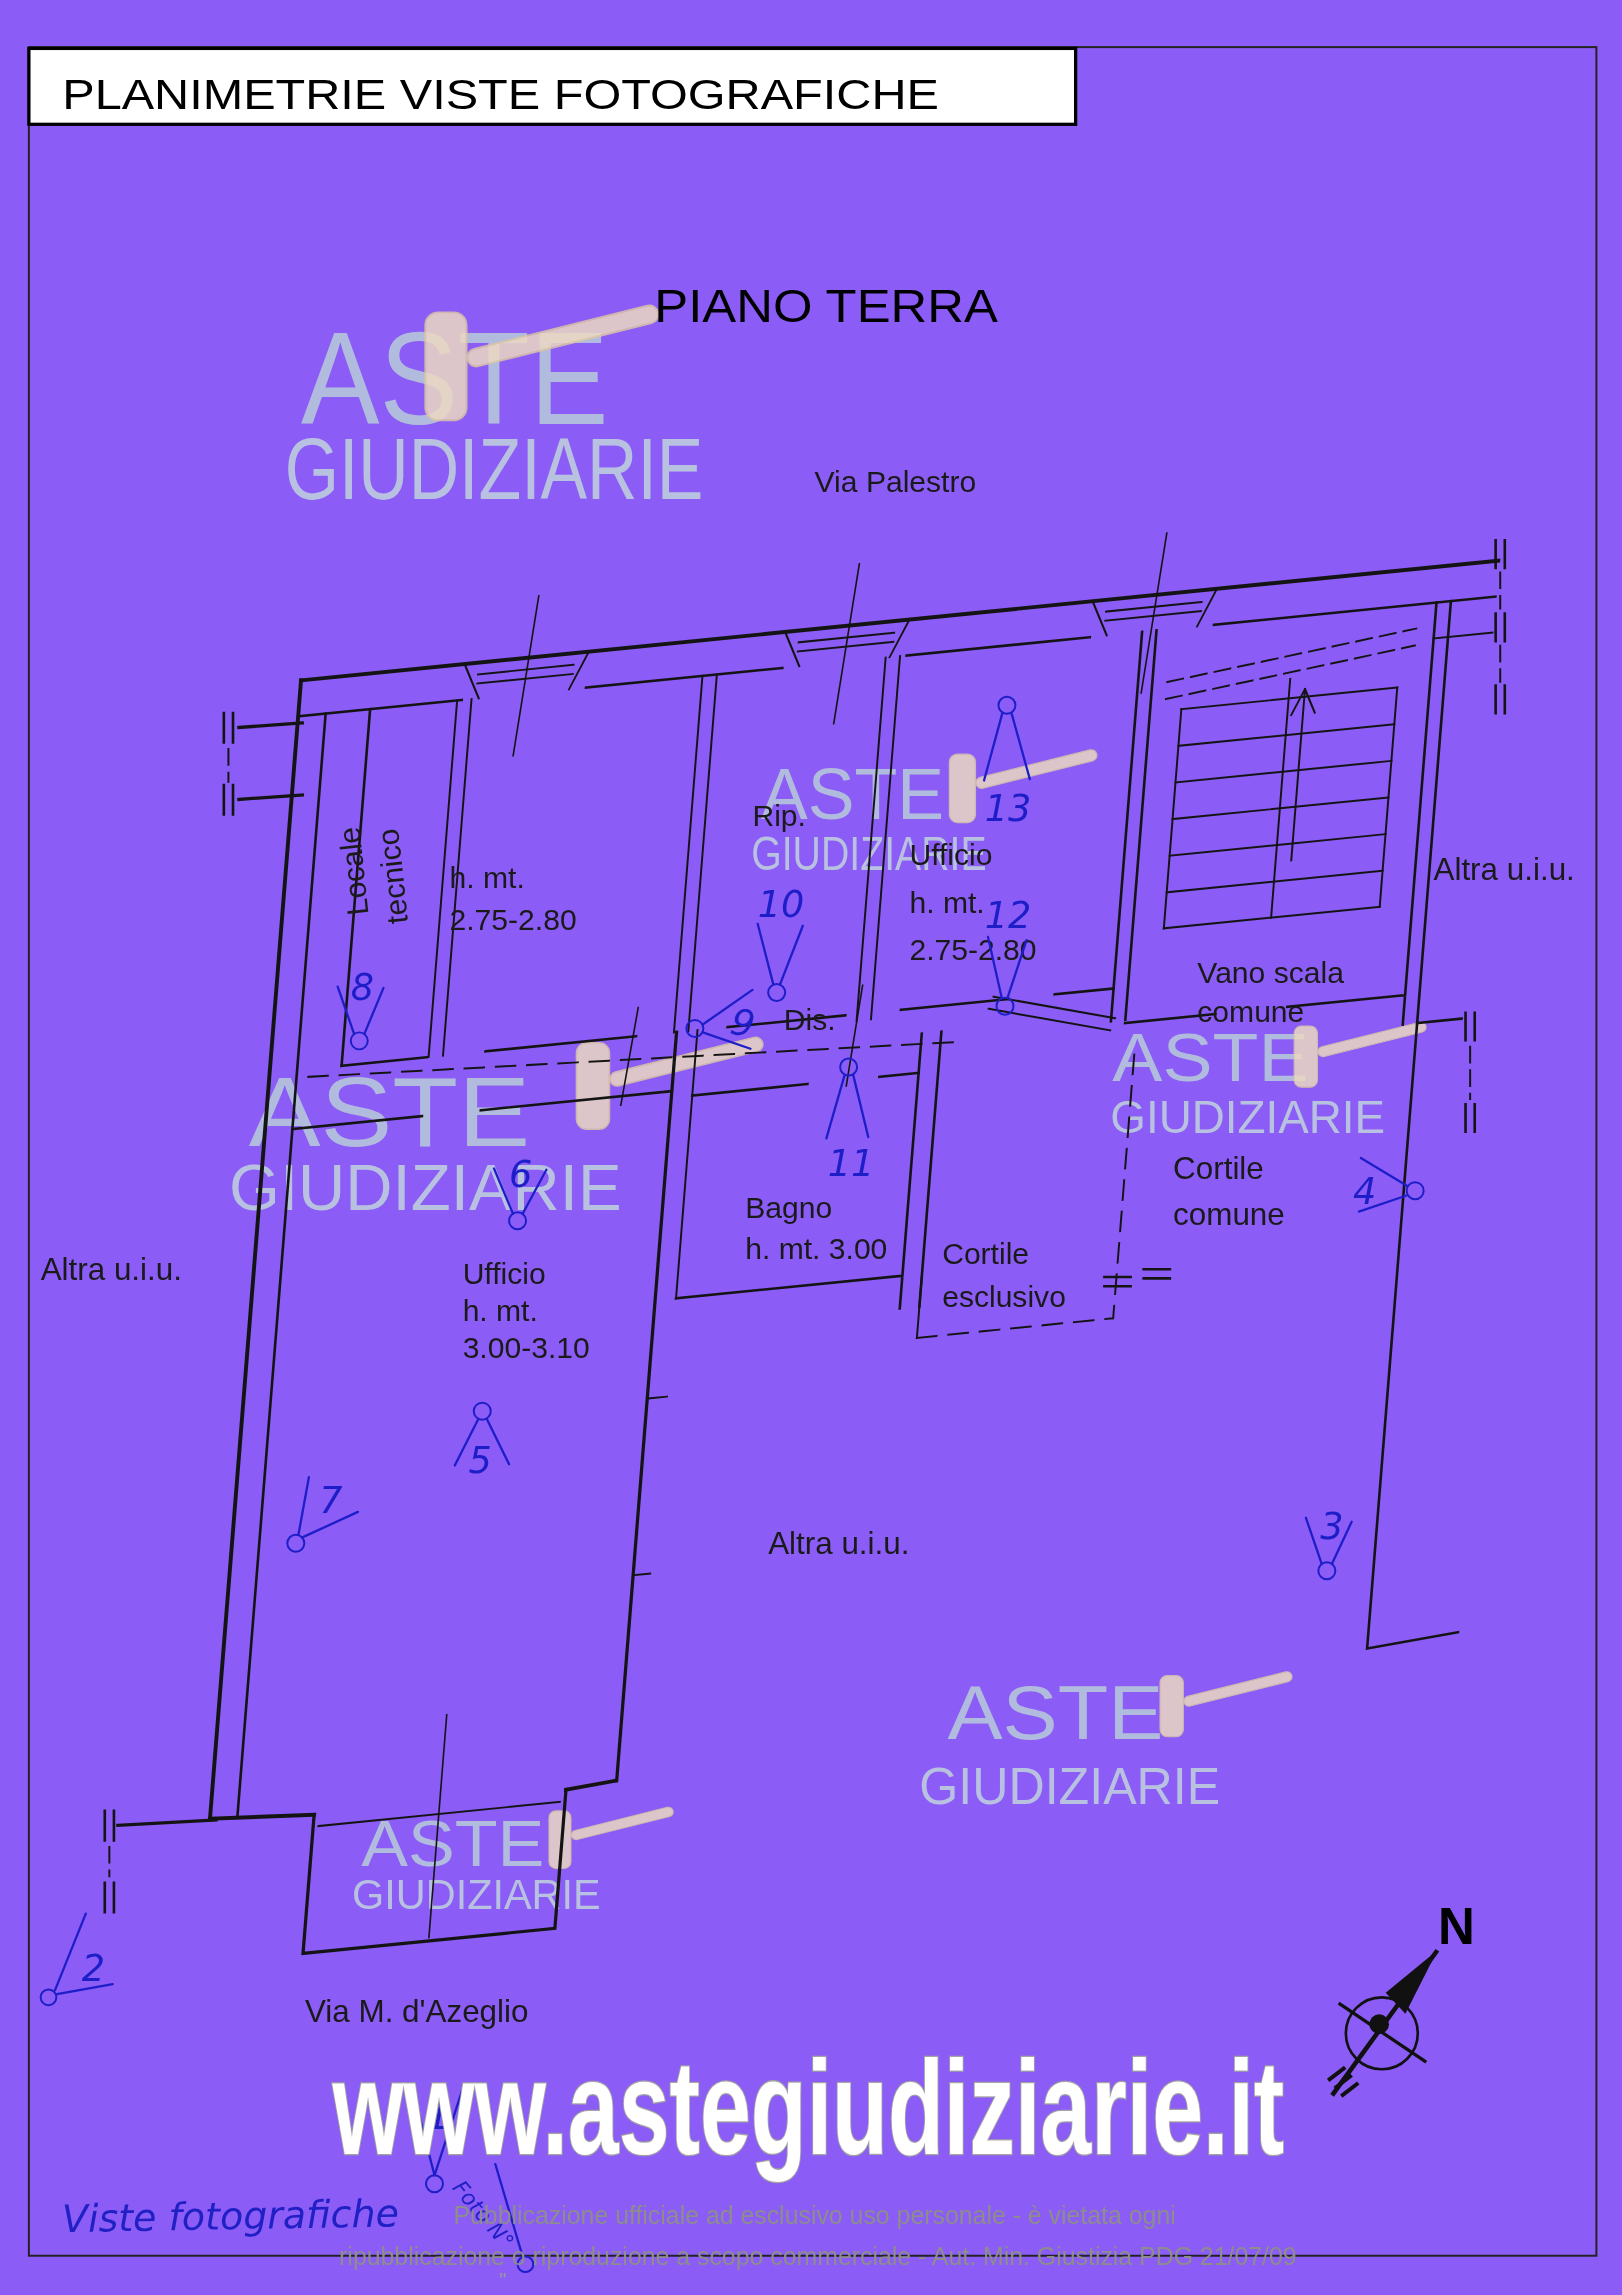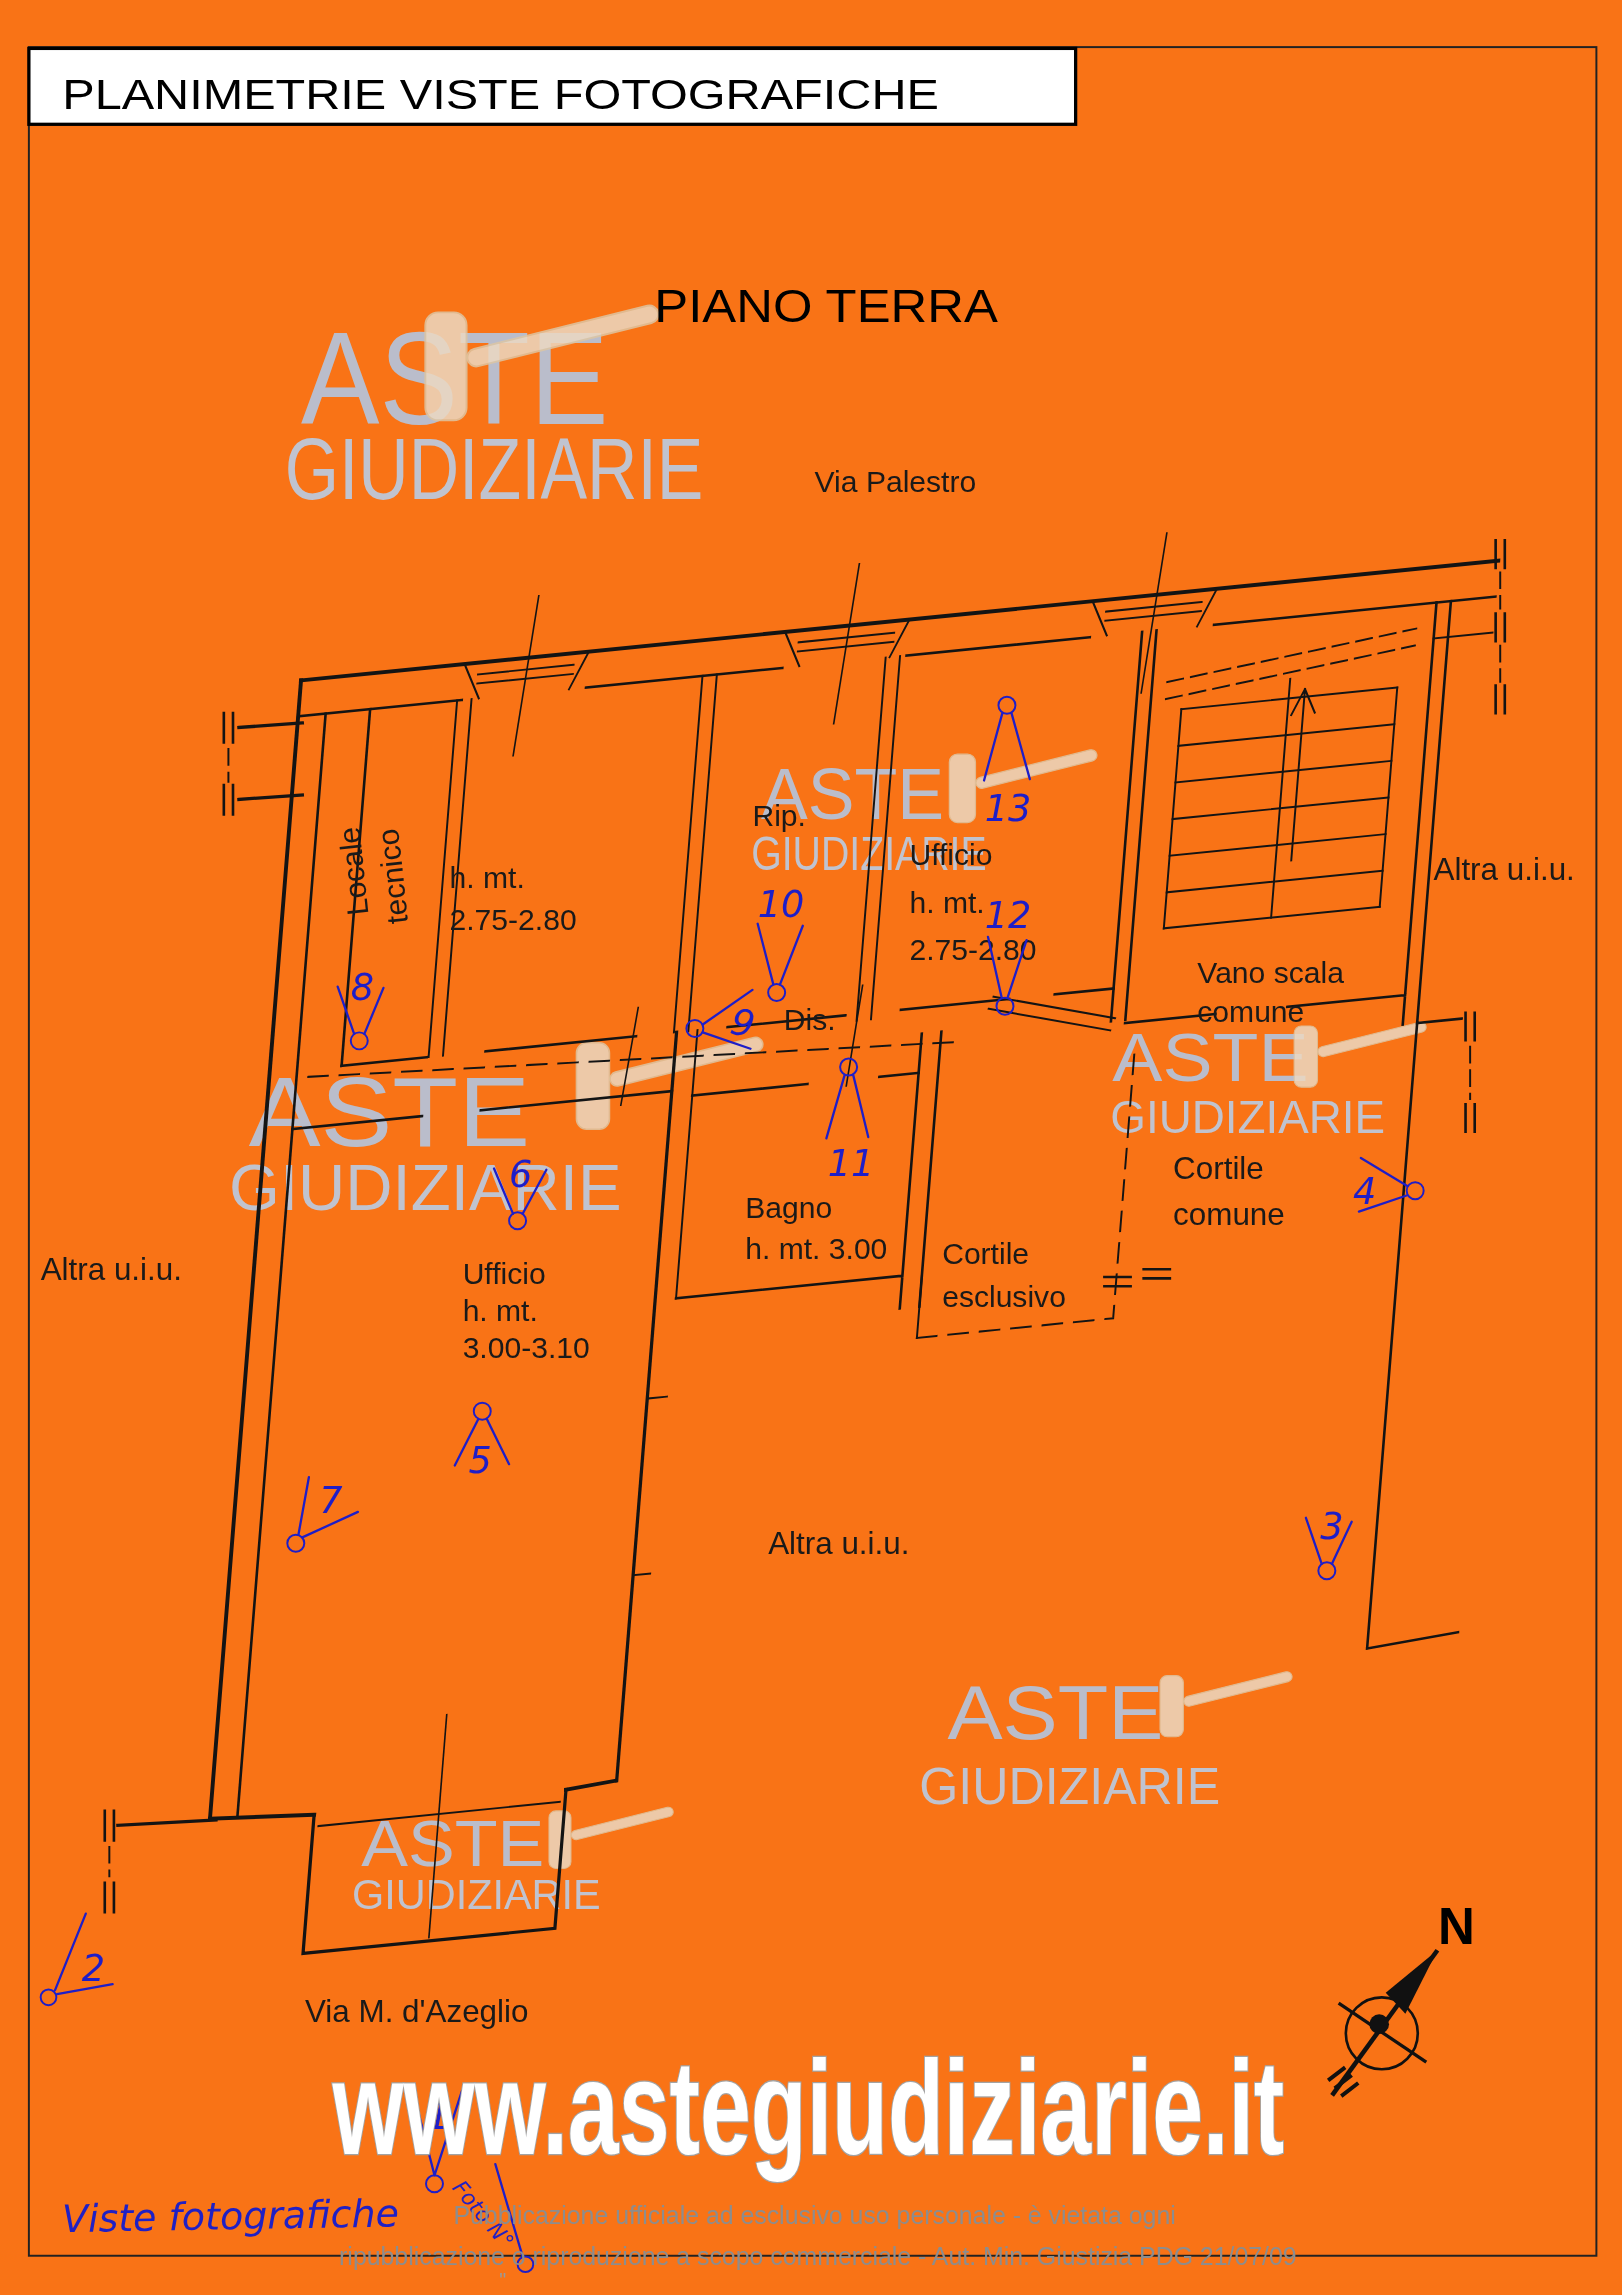--- a/index.html
+++ b/index.html
@@ -1,16 +1,16 @@
 <!DOCTYPE html>
 <html style="font-size:10.5px"><head>
 <meta charset="utf-8">
 <style>
   html,body{margin:0;padding:0;background:#ffffff;}
-  .sheet{width:1622px;height:2295px;position:relative;background:#f97316;}
+  .sheet{width:1622px;height:2295px;position:relative;background:#8b5cf6;}
   svg{display:block;}
   text{font-family:"Liberation Sans",sans-serif;}
   .ttl{font-size:64px;fill:#000;}
   .head{font-size:70px;fill:#000;}
   .lbl{font-size:46px;fill:#1a1a1a;}
   .lbl-lg{font-size:48px;fill:#1a1a1a;}
   .gray-f{font-size:38px;fill:#8d8d8d;}
   .wm-a{fill:#b5c4db;opacity:.92;}
   .wm-b{fill:#bccadf;opacity:.92;}
   .gv{fill:#ecd9c2;stroke:#ddc6a4;stroke-width:2;opacity:.85;}

